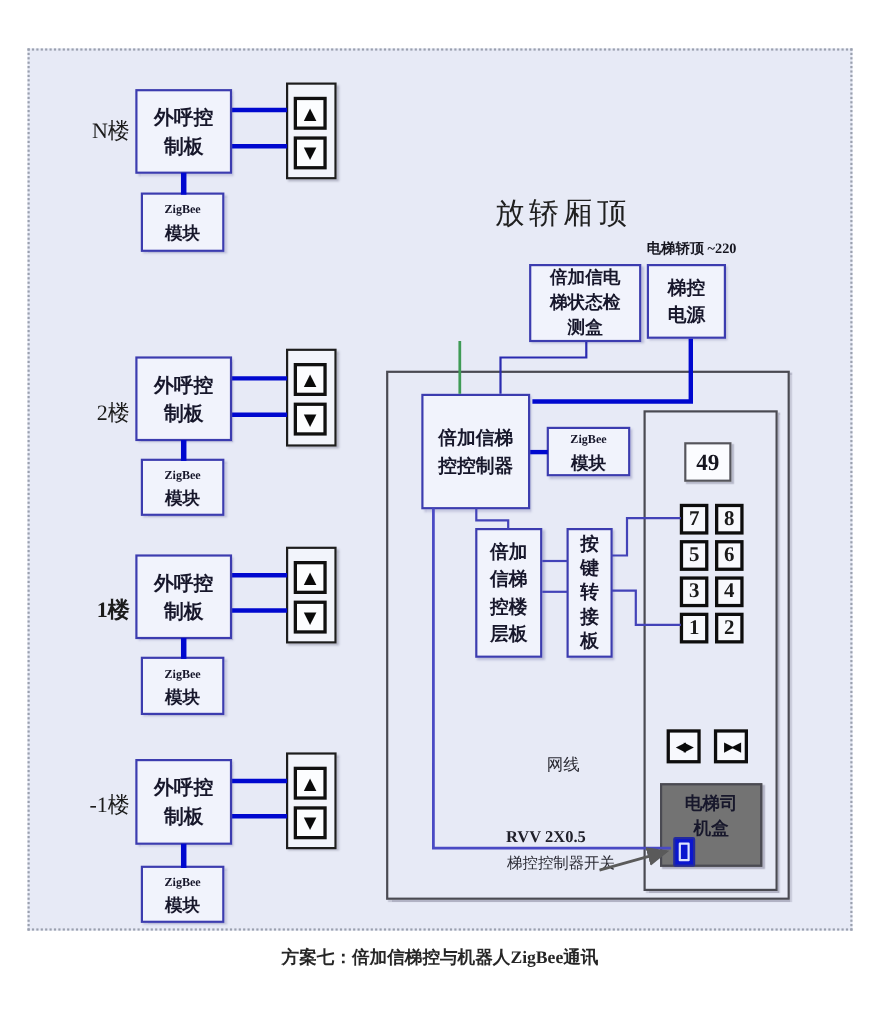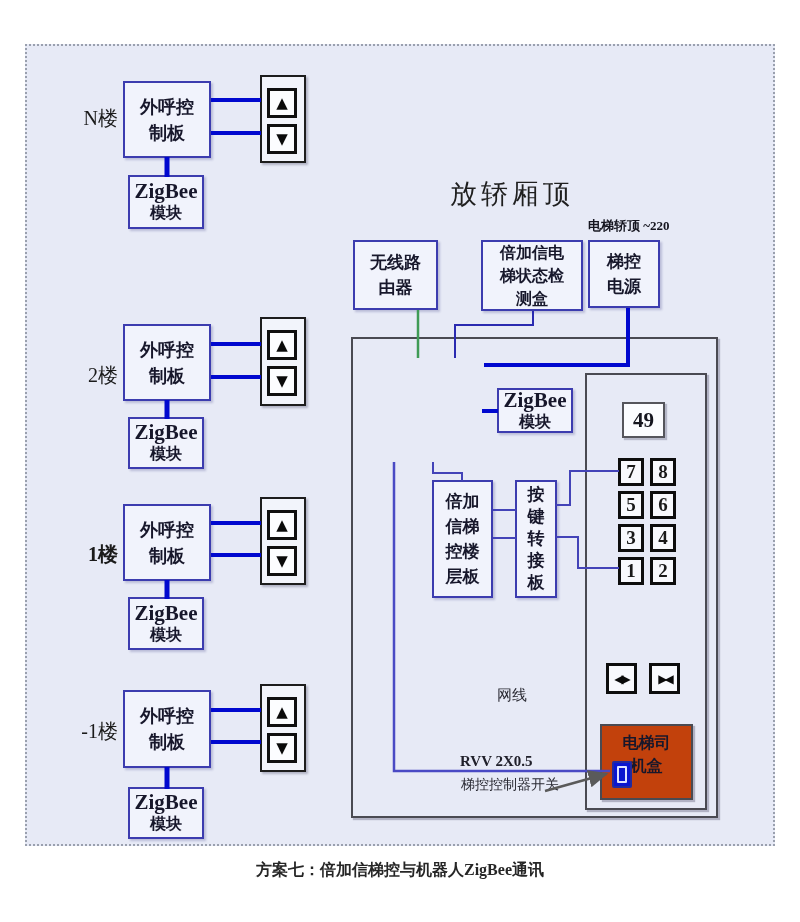--- a/index.html
+++ b/index.html
@@ -8,21 +8,21 @@
   .abs{position:absolute;box-sizing:border-box;}
   .sheet{border:2px dotted #9aa0ae;background:#e7eaf6;}
   .bluebox{border:2px solid #3c3caf;background:#f1f3fc;box-shadow:2px 2px 2px rgba(105,105,160,.35);
            display:flex;flex-direction:column;align-items:center;justify-content:center;text-align:center;}
   .graybox{border:2px solid #4a4a52;box-shadow:2px 2px 1px rgba(110,110,135,.45);}
   .panel{border:2px solid #1d1d1d;background:#f2f4fb;box-shadow:2px 2px 2px rgba(110,110,135,.45);}
   .pushbtn{position:absolute;width:30px;height:30px;border:3px solid #101010;background:#fcfdff;
            display:flex;align-items:center;justify-content:center;box-sizing:border-box;}
   .tri{font-family:"DejaVu Sans",sans-serif;font-size:15px;line-height:1;color:#0a0a0a;}
   .boardtxt{font-size:18px;font-weight:600;line-height:26px;}
-  .zb1{font-size:21px;font-weight:bold;line-height:22px;}
+  .zb1{font-size:11px;font-weight:bold;line-height:22px;}
   .zb2{font-size:16px;font-weight:600;line-height:22px;}
   .floor-label{font-size:20px;text-align:right;color:#1b1b1b;}
   .bx16{font-size:16px;font-weight:600;line-height:23px;}
   .bx17{font-size:17px;font-weight:600;line-height:25px;}
   .copbtn{position:absolute;width:26px;height:28px;border:3px solid #0d0d0d;background:#f8f9fd;
           display:flex;align-items:center;justify-content:center;box-sizing:border-box;
           font-size:19px;font-weight:bold;color:#1a1a1a;}
   .doorbtn{position:absolute;width:31px;height:31px;border:3px solid #0d0d0d;background:#f8f9fd;
            display:flex;align-items:center;justify-content:center;box-sizing:border-box;}
   .dicon{font-family:"DejaVu Sans",sans-serif;font-size:12px;font-weight:bold;color:#0a0a0a;letter-spacing:-2px;}
@@ -105,38 +105,38 @@
   </div>
   <div class="abs bluebox" style="left:128px;top:787px;width:76px;height:52px;">
     <div class="zb1">ZigBee</div>
     <div class="zb2">模块</div>
   </div>
 
   <div class="abs" style="left:450px;top:176px;font-size:27px;letter-spacing:4px;color:#1f1f1f;">放轿厢顶</div>
 
   <div class="abs" style="left:588px;top:217px;font-size:13px;font-weight:bold;color:#15151f;">电梯轿顶 ~220</div>
 
-  <div class="abs bluebox" style="left:353px;top:240px;width:85px;height:70px;">
-    <div class="bx17">无线路</div>
-    <div class="bx17">由器</div>
-  </div>
 
   <div class="abs bluebox" style="left:481px;top:240px;width:102px;height:71px;">
     <div class="bx16">倍加信电</div>
     <div class="bx16">梯状态检</div>
     <div class="bx16">测盒</div>
   </div>
 
   <div class="abs bluebox" style="left:588px;top:240px;width:72px;height:68px;text-align:right;">
     <div class="bx17">梯控</div>
     <div class="bx17">电源</div>
   </div>
 
   <div class="abs graybox" style="left:351px;top:337px;width:367px;height:481px;"></div>
 
+  <div class="abs bluebox" style="left:383px;top:358px;width:99px;height:105px;">
+    <div class="bx17">倍加信梯</div>
+    <div class="bx17">控控制器</div>
+  </div>
 
   <div class="abs bluebox" style="left:497px;top:388px;width:76px;height:45px;">
     <div class="zb1">ZigBee</div>
     <div class="zb2">模块</div>
   </div>
 
   <div class="abs bluebox" style="left:432px;top:480px;width:61px;height:118px;">
     <div class="bx17">倍加</div>
     <div class="bx17">信梯</div>
     <div class="bx17">控楼</div>
@@ -184,21 +184,21 @@
       <span>2</span>
     </div>
 
   <div class="doorbtn" style="left:606px;top:663px;">
     <span class="dicon">◀▶</span>
     </div>
   <div class="doorbtn" style="left:649px;top:663px;">
     <span class="dicon" style="letter-spacing:-3px;">▶◀</span>
     </div>
 
-  <div class="abs graybox" style="left:600px;top:712px;width:93px;height:76px;background:#c2410c;margin-top:12px;">
+  <div class="abs graybox" style="left:600px;top:712px;width:93px;height:76px;background:#737373;">
     <div style="text-align:center;padding-top:5px;">
       <div class="bx16">电梯司</div>
       <div class="bx16">机盒</div>
     </div>
   </div>
 
   <div class="abs" style="left:612px;top:761px;width:20px;height:27px;background:#0b16cf;border:2px solid #232a9e;border-radius:2px;">
     <div style="position:absolute;left:3px;top:3px;right:3px;bottom:3px;border:2px solid #dfe4ff;border-radius:1px;"></div>
   </div>
 

